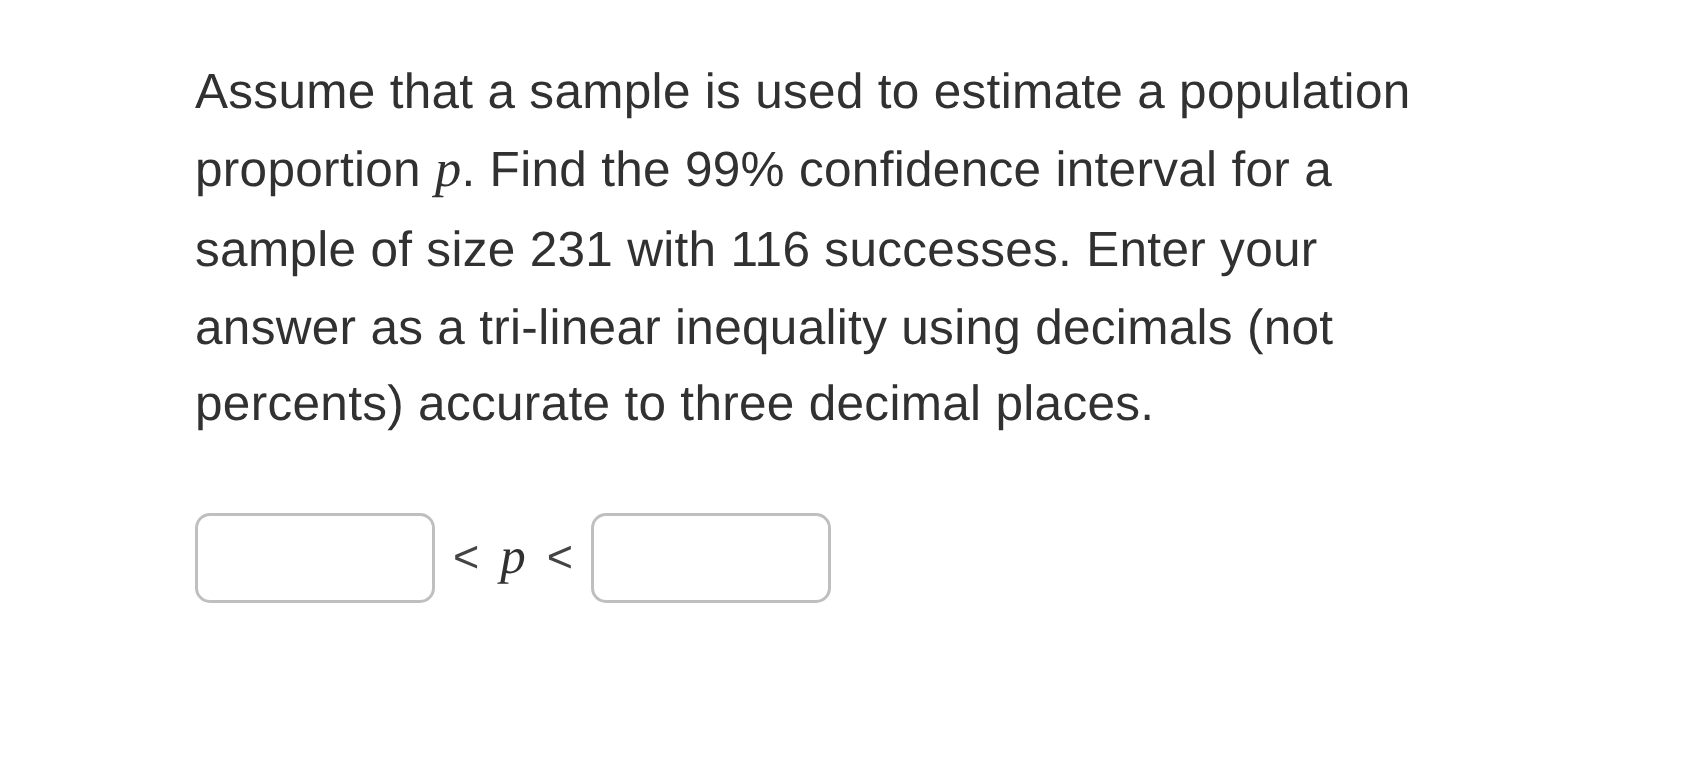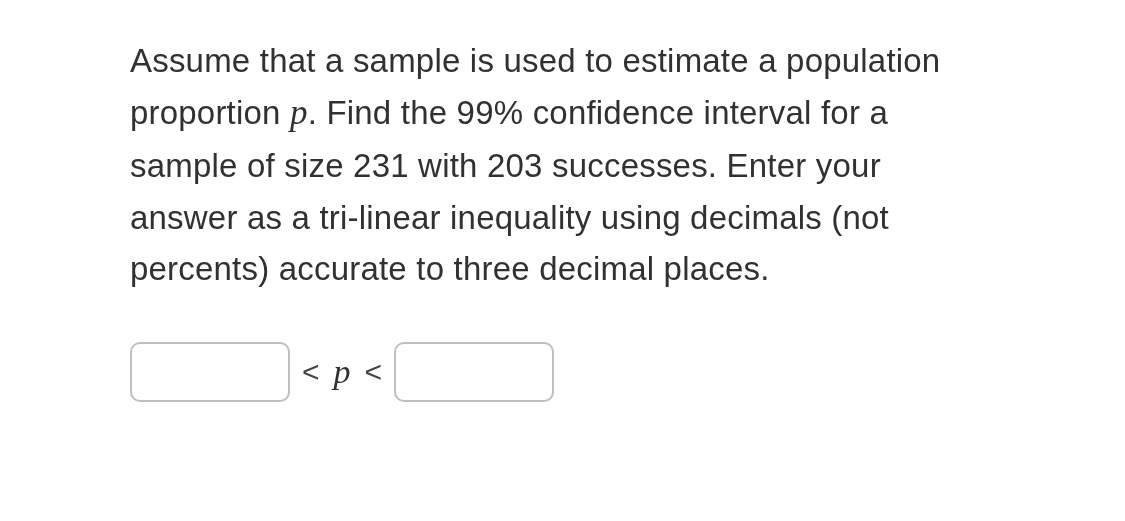--- a/index.html
+++ b/index.html
@@ -55,21 +55,21 @@
     font-size: 34px;
     color: #313131;
     padding: 0 2px;
   }
 </style>
 </head>
 <body>
 
 <div class="container">
   <div class="question-text">
-    <span>Assume that a sample is used to estimate a population proportion </span><span class="p-var">p</span><span>. Find the 99% confidence interval for a sample of size 231 with 203 successes. Enter your answer as a tri-linear inequality using decimals (not percents) accurate to three decimal places.</span>
+    <span>Assume that a sample is used to estimate a population proportion </span><span class="p-var">p</span><span>. Find the 99% confidence interval for a sample of size 231 with 116 successes. Enter your answer as a tri-linear inequality using decimals (not percents) accurate to three decimal places.</span>
   </div>
 
   <div class="answer-row">
     <input type="text" class="answer-input" value="" style="">
     <span class="lt">&lt;</span>
     <span class="mid-var">p</span>
     <span class="lt">&lt;</span>
     <input type="text" class="answer-input" value="" style="">
   </div>
 </div>

